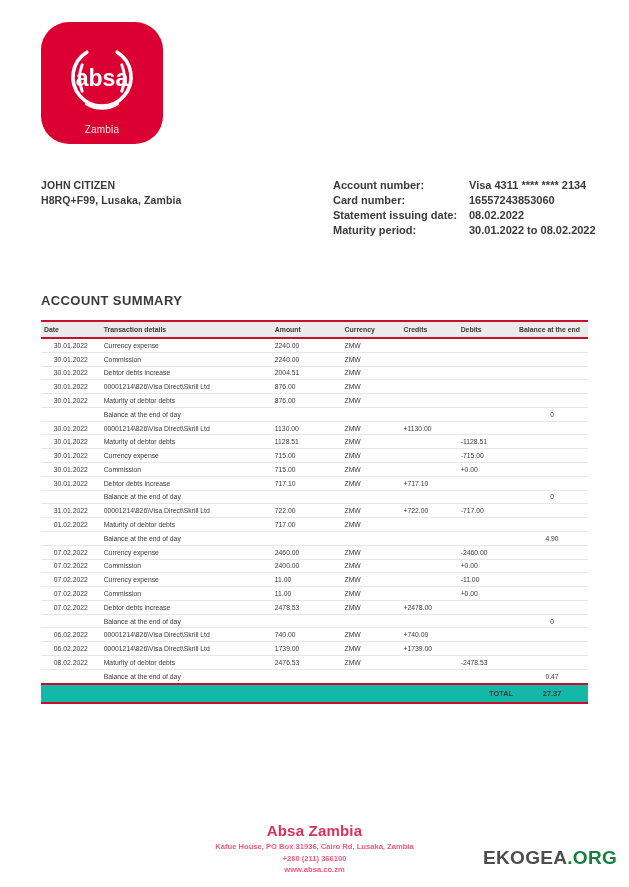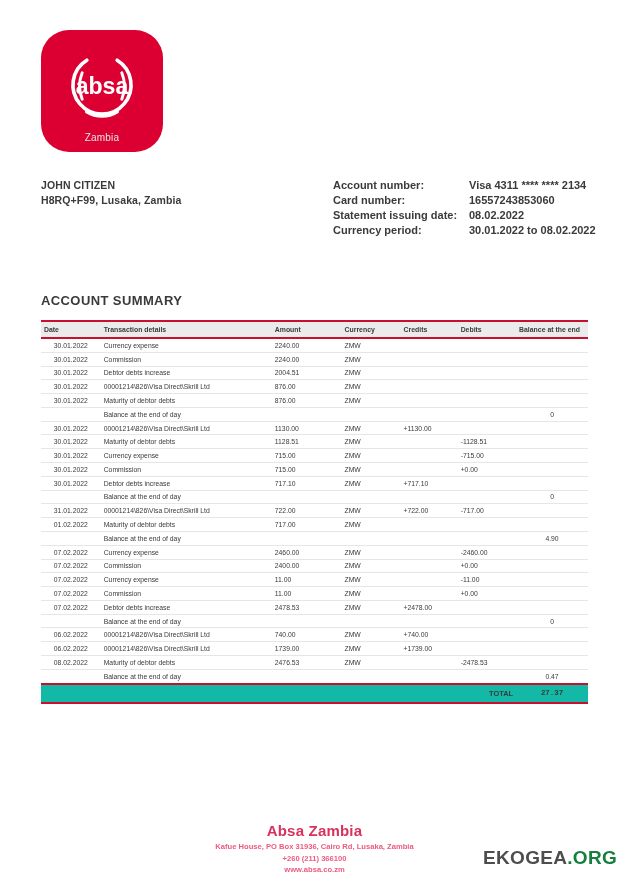--- a/index.html
+++ b/index.html
@@ -30,21 +30,20 @@
     top: 22px;
     width: 122px;
     height: 122px;
   }
   .logo-tile {
     width: 122px;
     height: 122px;
     border-radius: 28px;
     background: #dc0032;
     position: relative;
-    margin-top: 8px;
   }
   .logo-ring {
     position: absolute;
     left: 50%;
     top: 23px;
     transform: translateX(-50%);
     width: 66px;
     height: 66px;
   }
   .logo-zambia {
@@ -138,21 +137,21 @@
 
   tr.total-row td {
     background: #14b8a6;
     border-top: 2.5px solid #c8102e;
     border-bottom: 2.5px solid #c8102e;
     font-weight: bold;
     font-size: 7.4px;
     padding: 4px 3px;
   }
   td.total-label { text-align: right; }
-  td.total-value { text-align: center; font-family: Liberation Mono, monospace; }
+  td.total-value { text-align: center; }
 
   
   .footer {
     position: absolute;
     left: 0;
     right: 0;
     top: 822px;
     text-align: center;
     color: #e8486f;
   }
@@ -211,21 +210,21 @@
     </div>
     <div class="meta-row">
       <span class="meta-label">Card number:</span>
       <span class="meta-value">16557243853060</span>
     </div>
     <div class="meta-row">
       <span class="meta-label">Statement issuing date:</span>
       <span class="meta-value">08.02.2022</span>
     </div>
     <div class="meta-row">
-      <span class="meta-label">Currency period:</span>
+      <span class="meta-label">Maturity period:</span>
       <span class="meta-value">30.01.2022 to 08.02.2022</span>
     </div>
   </div>
 
   <div class="section-title">ACCOUNT SUMMARY</div>
 
   <div class="table-wrap">
     <table class="stmt">
       <thead>
         <tr>

